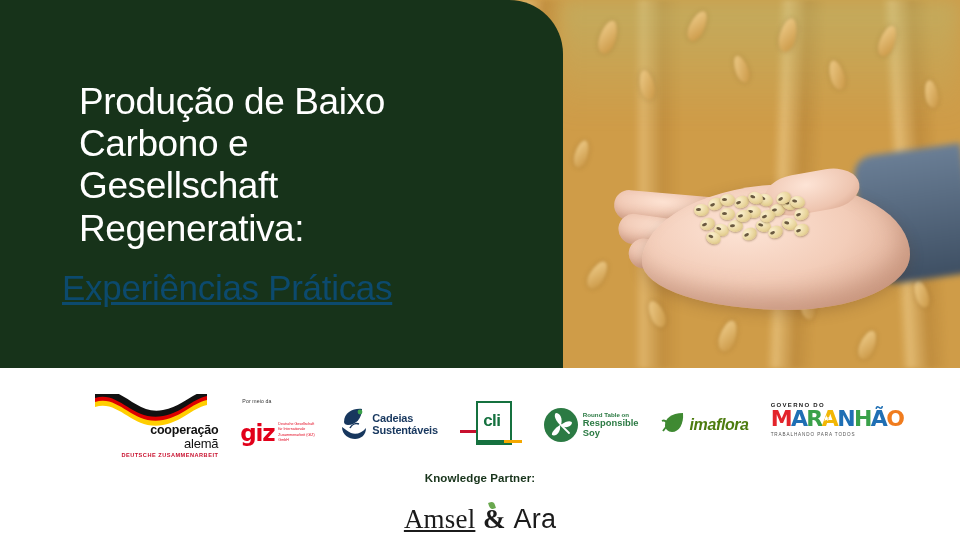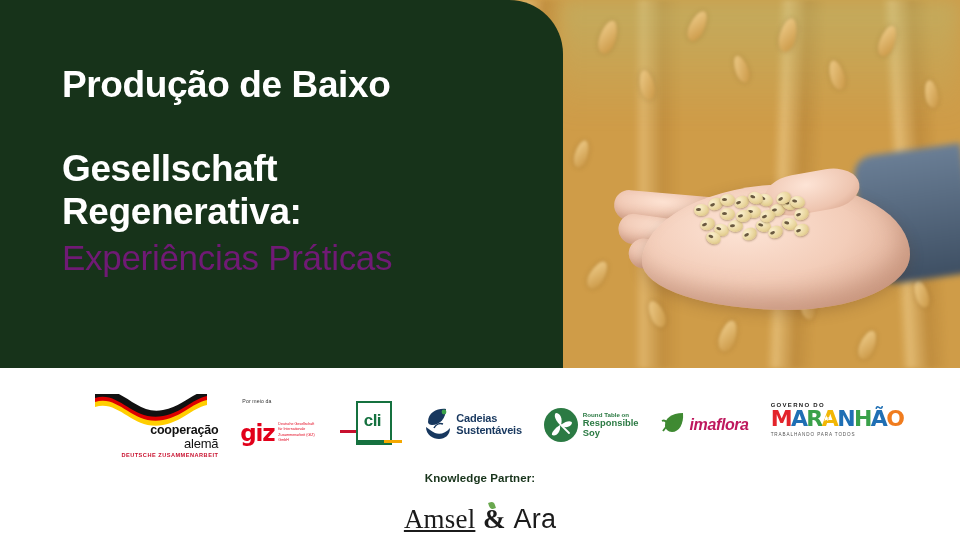--- a/index.html
+++ b/index.html
@@ -61,26 +61,26 @@
   
   .green-panel{
     position:absolute;left:0;top:0;width:563px;height:368px;
     background:#17331a;
     border-top-right-radius:54px;
   }
 
   
   .title-wrap{position:absolute;left:62px;top:64px;width:480px;}
   .title{
-    margin:0;color:#ffffff;font-weight:bold;font-size:37px;line-height:1.14;
+    margin:17px;color:#ffffff;font-weight:normal;font-size:37px;line-height:1.14;
     letter-spacing:-.4px;font-family:"Liberation Sans", sans-serif;
   }
   .subtitle{
-    margin:4px 0 0 0;color:#701a75;font-weight:normal;font-size:35px;line-height:1.2;
-    letter-spacing:-.3px;font-family:"Liberation Sans", sans-serif;
+    margin:4px 0 0 0;color:#0c4a6e;font-weight:normal;font-size:35px;line-height:1.2;
+    letter-spacing:-.3px;font-family:"Liberation Sans", sans-serif;text-decoration:underline;
   }
 
   
   .footer{position:absolute;left:0;top:368px;width:960px;height:172px;background:#fff;}
   .logo-row{
     position:absolute;left:0;top:18px;width:960px;height:78px;
     display:flex;align-items:center;justify-content:center;gap:22px;
   }
   .logo{display:flex;align-items:center;justify-content:center;height:70px;}
 
@@ -113,21 +113,21 @@
 
   
   .rtrs{display:flex;align-items:center;gap:5px;}
   .rtrs-circ{width:34px;height:34px;border-radius:50%;background:#2b7a43;position:relative;}
   .rtrs-txt{line-height:1.08;color:#2b7a43;}
   .rtrs-s{font-size:6.2px;font-weight:bold;}
   .rtrs-b{font-size:9.4px;font-weight:bold;}
 
   
   .imf{display:flex;align-items:center;gap:3px;}
-  .imf-w{font-size:16px;font-style:italic;font-weight:bold;color:#be185d;letter-spacing:-.4px;}
+  .imf-w{font-size:16px;font-style:italic;font-weight:bold;color:#4d7c0f;letter-spacing:-.4px;}
 
   
   .mar{position:relative;width:106px;height:46px;text-align:left;}
   .mar-top{font-size:6px;font-weight:bold;color:#1a1a1a;letter-spacing:1.3px;}
   .mar-word{font-size:22px;font-weight:bold;letter-spacing:-1.6px;line-height:1;font-family:"DejaVu Sans", sans-serif;}
   .mar-bot{font-size:4.6px;color:#555;letter-spacing:.9px;margin-top:2px;}
 
   
   .kp{position:absolute;left:0;top:104px;width:960px;text-align:center;}
   .kp-label{font-size:11.5px;font-weight:bold;color:#17331a;letter-spacing:.1px;}
@@ -201,21 +201,21 @@
           <div class="bean" style="left: 70px; top: 20px; transform: rotate(-20deg);"></div>
           <div class="bean" style="left: 100px; top: 6px; transform: rotate(10deg);"></div>
         </div>
     </div>
 
     <div class="green-panel"></div>
 
     <div class="title-wrap">
       <h1 class="title">
         <span>Produção de Baixo</span><br>
-        <br>
+        <span>Carbono e</span><br>
         <span>Gesellschaft</span><br>
         <span>Regenerativa:</span>
       </h1>
       <p class="subtitle">Experiências Práticas</p>
     </div>
   </div>
 
   <div class="footer">
 
     <div class="logo-row">
@@ -235,30 +235,20 @@
             <div class="coop-l3">DEUTSCHE ZUSAMMENARBEIT</div>
           </div>
         </div>
       </div>
 
       <div class="logo">
         <div class="gizbox">
           <div class="por-meio">Por meio da</div>
           <div class="giz-word">giz</div>
           <div class="giz-desc">Deutsche Gesellschaft für Internationale Zusammenarbeit (GIZ) GmbH</div>
-        </div>
-      </div>
-
-      <div class="logo">
-        <div class="clibox">
-          <div class="cli-red"></div>
-          <div class="cli-sq"></div>
-          <div class="cli-t">cli</div>
-          <div class="cli-grn"></div>
-          <div class="cli-yel"></div>
         </div>
       </div>
 
       <div class="logo">
         <div class="cad">
           <span>
             <svg width="28" height="34" viewBox="0 0 28 34">
               <path d="M4 16 C4 6 14 2 22 3 C22 12 16 19 8 19 C6 19 4 18 4 16 Z" fill="#17375e"></path>
               <circle cx="20" cy="6" r="2.4" fill="#3aa14a"></circle>
               <path d="M2 21 C2 29 9 33 15 33 C21 33 26 29 26 22 C22 27 16 29 11 27 C7 25 5 23 2 21 Z" fill="#17375e"></path>
@@ -266,20 +256,30 @@
             </svg>
           </span>
           <div class="cad-txt">
             <div>Cadeias</div>
             <div>Sustentáveis</div>
           </div>
         </div>
       </div>
 
       <div class="logo">
+        <div class="clibox">
+          <div class="cli-red"></div>
+          <div class="cli-sq"></div>
+          <div class="cli-t">cli</div>
+          <div class="cli-grn"></div>
+          <div class="cli-yel"></div>
+        </div>
+      </div>
+
+      <div class="logo">
         <div class="rtrs">
           <div class="rtrs-circ">
             <svg width="34" height="34" viewBox="0 0 34 34">
               <path d="M16 17 C10 11 10 6 12 5 C16 5 19 10 17 17 Z" fill="#fff"></path>
               <path d="M17 17 C23 12 28 13 28 15 C27 19 21 21 17 17 Z" fill="#fff"></path>
               <path d="M16 17 C11 20 7 25 8 27 C12 29 17 24 16 17 Z" fill="#fff"></path>
               <path d="M17 17 L25 25" stroke="#fff" stroke-width="1.8" stroke-linecap="round"></path>
             </svg>
           </div>
           <div class="rtrs-txt">

